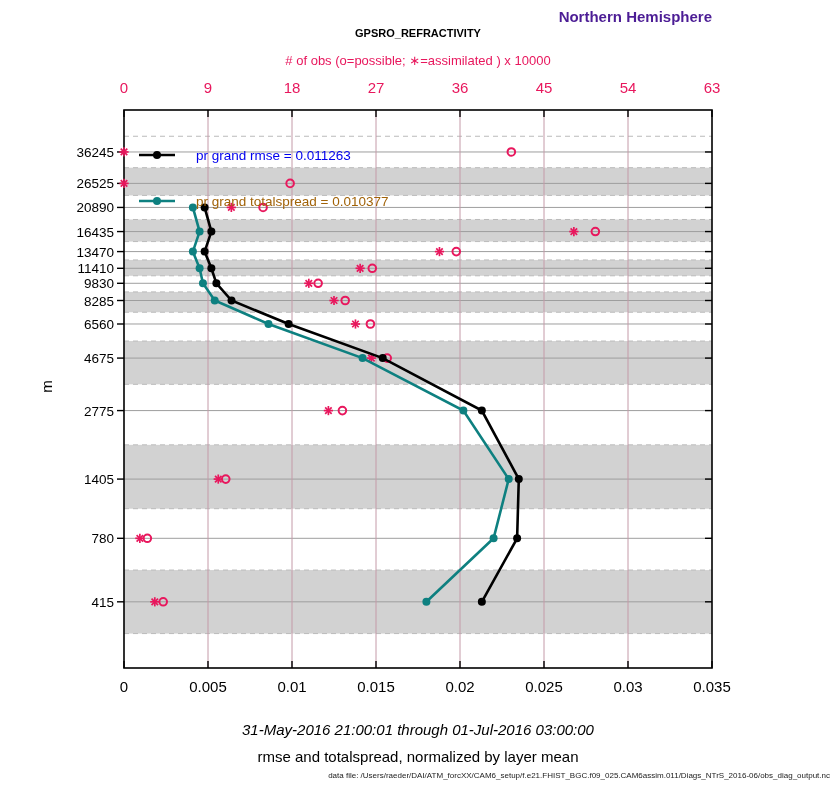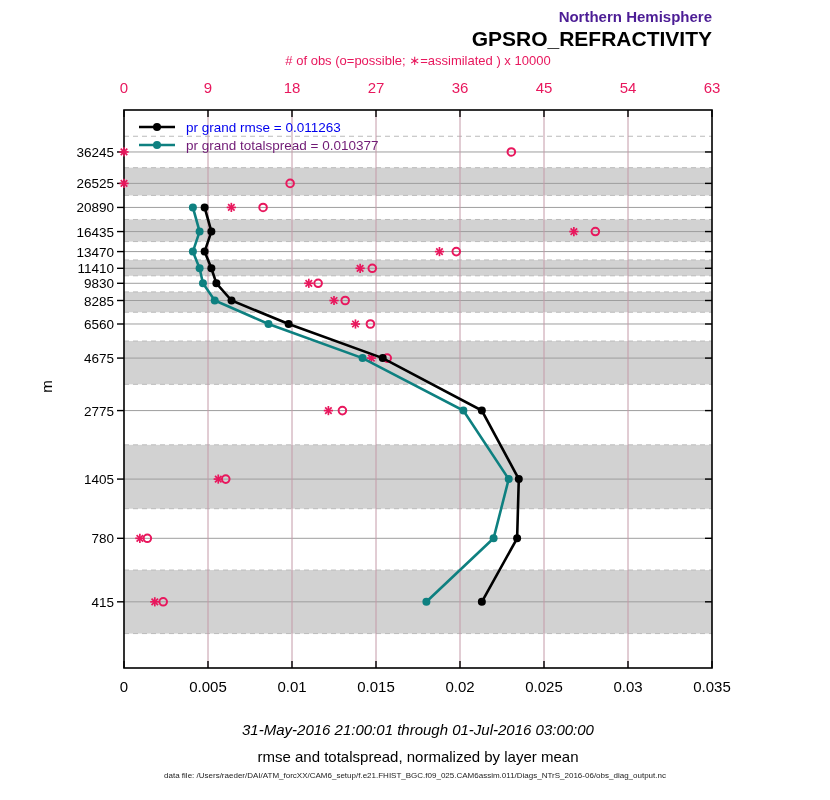--- a/index.html
+++ b/index.html
@@ -1,33 +1,33 @@
 <!DOCTYPE html>
 <html><head>
 <meta charset="utf-8">
 <style>
   html,body{margin:0;padding:0;background:#fff;}
   .fig{position:relative;width:830px;height:800px;background:#ffffff;
        font-family:"Liberation Sans",sans-serif;overflow:hidden;}
   .title1{position:absolute;left:124px;width:588px;top:8px;text-align:right;
           font-size:15px;font-weight:bold;color:#4c1d95;}
-  .title2{position:absolute;left:124px;width:588px;top:27px;text-align:right;
-          font-size:21px;font-weight:bold;color:#000;}
+  .title2{position:absolute;left:124px;width:588px;top:27px;text-align:center;
+          font-size:11px;font-weight:bold;color:#000;}
   .topxlabel{position:absolute;left:124px;width:588px;top:53px;text-align:center;
           font-size:13px;}
   .ylab{position:absolute;left:40px;top:378px;font-size:15px;color:#000;
         transform:rotate(-90deg);transform-origin:center;}
   .xlab1{position:absolute;left:124px;width:588px;top:701px;text-align:center;
          font-size:15px;color:#000;margin-top:47px;}
   .xlab2{position:absolute;left:124px;width:588px;top:721px;text-align:center;
          font-size:15px;color:#000;font-style:italic;}
-  .footer{position:absolute;left:0;right:0;top:771px;text-align:center;
+  .footer{position:absolute;left:0;right:0;top:771px;text-align:right;
           font-size:8px;color:#222;}
   .legend{position:absolute;left:138px;top:118px;font-size:13.5px;}
-  .lrow{display:flex;align-items:center;height:18px;gap:10px;}
+  .lrow{display:flex;align-items:center;height:18px;gap:20px;margin-top:28px;}
   .lrow svg{flex:0 0 auto;}
   svg.plot{position:absolute;left:0;top:0;}
 </style>
 </head>
 <body>
 
 <div class="fig">
   <svg class="plot" id="plotsvg" width="830" height="800" viewBox="0 0 830 800">
       <g>
         <rect x="124" y="167.68134373293708" width="588" height="27.728196537895144" fill="#d2d2d2"></rect>
@@ -278,21 +278,21 @@
           <line x1="1" y1="5" x2="37" y2="5" stroke="#000000" stroke-width="2.6"></line>
           <circle cx="19" cy="5" r="4" fill="#000000"></circle>
         </svg>
       <span id="ltext0" style="color: rgb(0, 0, 238);">pr grand rmse = 0.011263</span>
     </div>
     <div class="lrow">
       <svg width="38" height="10" id="lsample1">
           <line x1="1" y1="5" x2="37" y2="5" stroke="#0e8080" stroke-width="2.6"></line>
           <circle cx="19" cy="5" r="4" fill="#0e8080"></circle>
         </svg>
-      <span id="ltext1" style="color: #701a75;">pr grand totalspread = 0.010377</span>
+      <span id="ltext1" style="color: #a16207;">pr grand totalspread = 0.010377</span>
     </div>
   </div>
 
   <div class="ylab">m</div>
   <div class="xlab1">rmse and totalspread, normalized by layer mean</div>
   <div class="xlab2">31-May-2016 21:00:01 through 01-Jul-2016 03:00:00</div>
   <div class="footer">data file: /Users/raeder/DAI/ATM_forcXX/CAM6_setup/f.e21.FHIST_BGC.f09_025.CAM6assim.011/Diags_NTrS_2016-06/obs_diag_output.nc</div>
 </div>
 
 </body></html>

